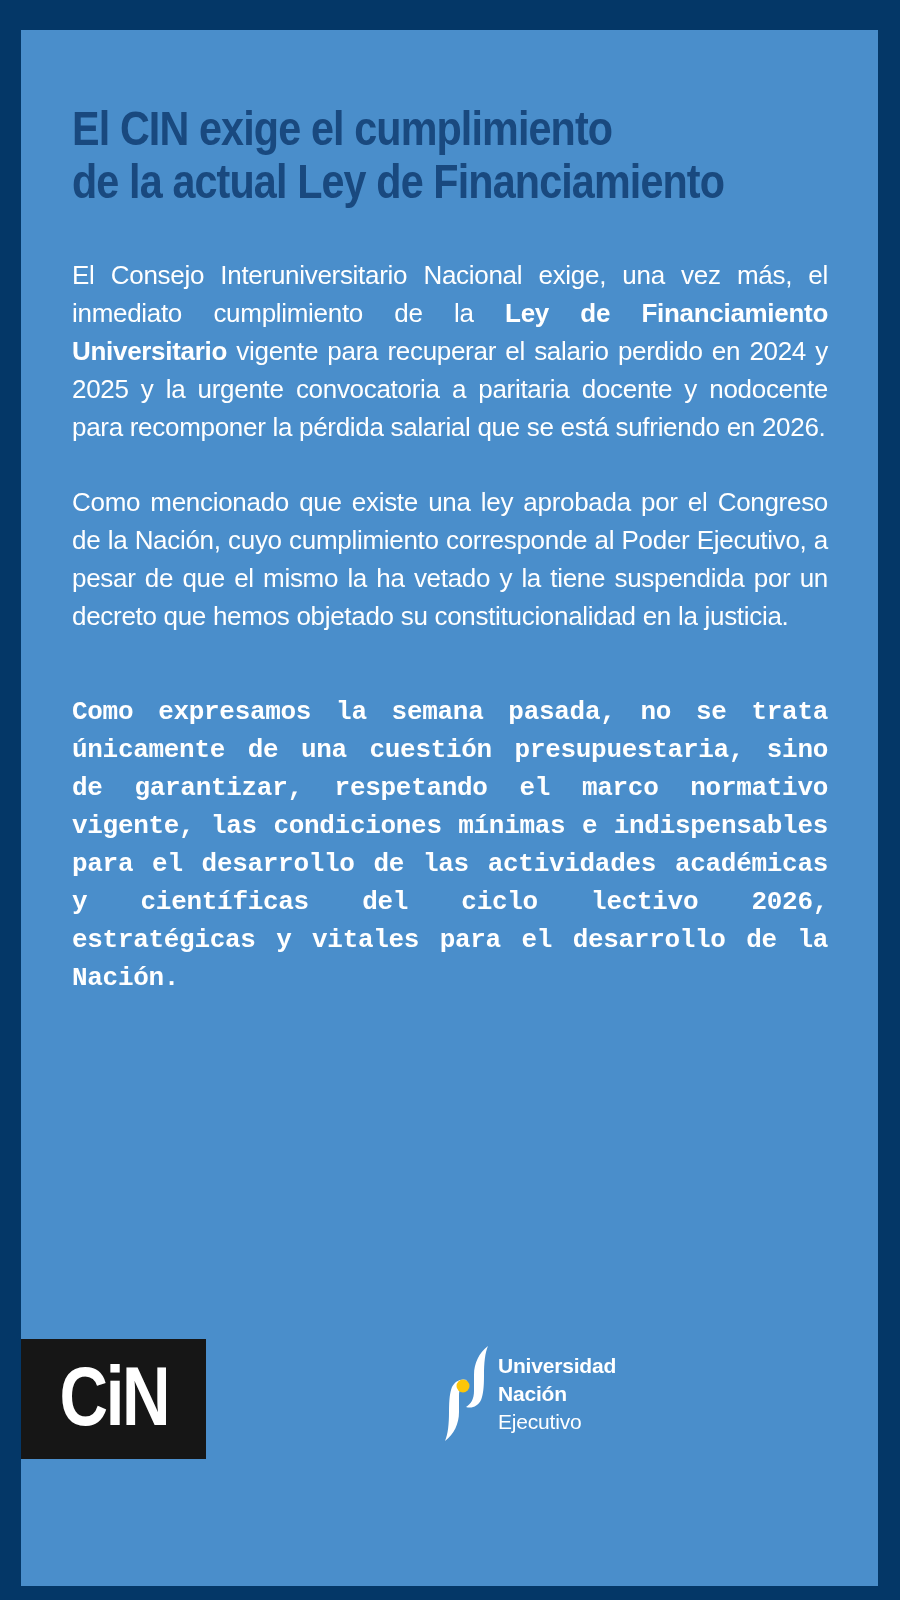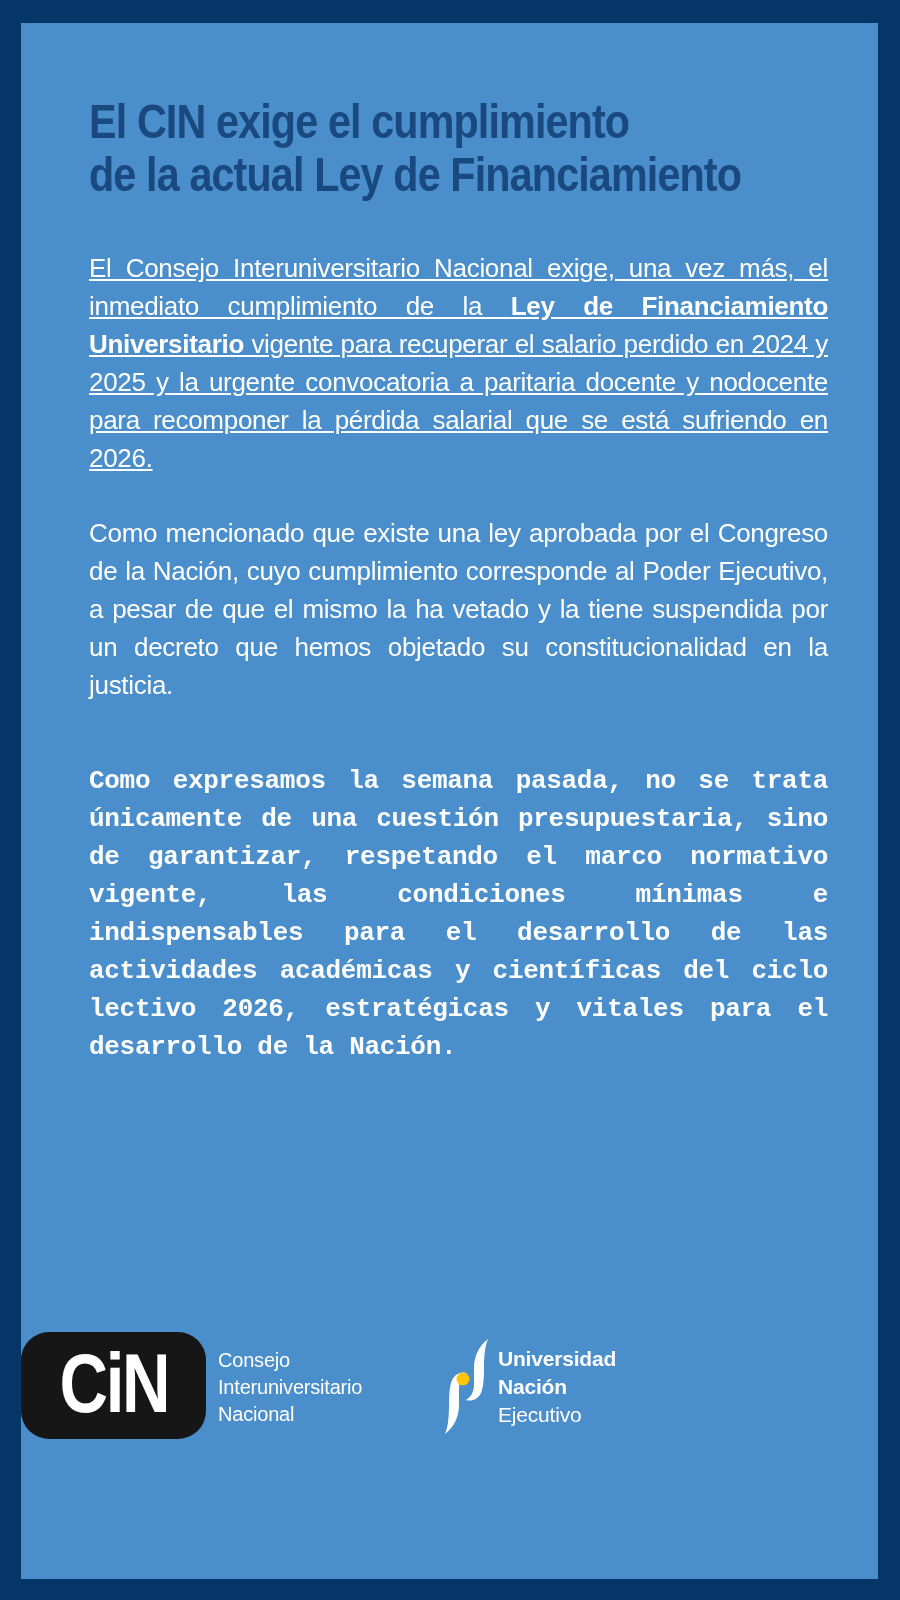--- a/index.html
+++ b/index.html
@@ -17,57 +17,58 @@
     position:relative;
     width:900px;height:1600px;
     background:var(--border-navy);
     padding:23px 22px 21px 21px;
     overflow:hidden;
   }
   .panel{
     position:relative;
     width:100%;height:100%;
     background:var(--panel-blue);
-    padding:72px 50px 0 68px;
+    padding:72px 50px 0 51px;
     overflow:hidden;
+    margin-top:7px;
   }
   .title{
     color:var(--title-navy);
     font-weight:700;
     font-size:48px;
     line-height:53px;
     letter-spacing:-1px;
     transform:scaleX(0.86);
     transform-origin:left top;
     white-space:nowrap;
   }
   .title .tline{display:block;}
   .body-text{
     color:var(--text-white);
     font-size:26px;
     line-height:38px;
     letter-spacing:-0.3px;
     text-align:justify;
   }
-  .p1{margin-top:48px;text-decoration:underline;}
+  .p1{margin-top:48px;}
   .p2{margin-top:37px;}
   .p3{margin-top:30px;}
   .p4{margin-top:58px;font-weight:700;font-family:Liberation Mono, monospace;}
   .body-text b{font-weight:700;}
   .footer{
     position:absolute;
     left:0;right:50px;
     top:1309px;
     height:110px;
   }
   .cin-box{
     position:absolute;left:0;top:0;
-    width:185px;height:107px;
+    width:185px;height:120px;
     background:var(--logo-black);
-    display:flex;align-items:center;justify-content:center;border-radius:28px;
+    display:flex;align-items:center;justify-content:center;
   }
   .cin-word{
     color:var(--text-white);
     font-weight:700;
     font-size:84px;
     line-height:1;
     letter-spacing:-3px;
     transform:scaleX(0.8);
     transform-origin:center;
     padding-bottom:6px;
@@ -111,25 +112,20 @@
 
 
     <p class="body-text p4">Como expresamos la semana pasada, no se trata únicamente de una cuestión presupuestaria, sino de garantizar, respetando el marco normativo vigente, las condiciones mínimas e indispensables para el desarrollo de las actividades académicas y científicas del ciclo lectivo 2026, estratégicas y vitales para el desarrollo de la Nación.</p>
 
     <div class="footer">
 
       <div class="cin-box">
         <span class="cin-word">CiN</span>
       </div>
 
-      <div class="cin-caption">
-        <div>Consejo</div>
-        <div>Interuniversitario</div>
-        <div>Nacional</div>
-      </div>
 
       <div class="upa">
         <svg class="upa-icon" width="46" height="96" viewBox="0 0 46 96" aria-hidden="true">
           <path d="M44,0 C35,7 30,17 30,29 L30,45 C30,53 27,58 22,61 C28,63 34,60 37,54 C39,49 40,42 40,29 C40,17 41,7 44,0 Z" fill="#FFFFFF"></path>
           <path d="M44,0 C35,7 30,17 30,29 L30,45 C30,53 27,58 22,61 C28,63 34,60 37,54 C39,49 40,42 40,29 C40,17 41,7 44,0 Z" fill="#FFFFFF" transform="rotate(180 22.5 47.5)"></path>
           <circle cx="19" cy="40" r="6.5" fill="#FDC608"></circle>
         </svg>
         <div class="upa-text">
           <div class="b">Universidad</div>
           <div class="b">Nación</div>

